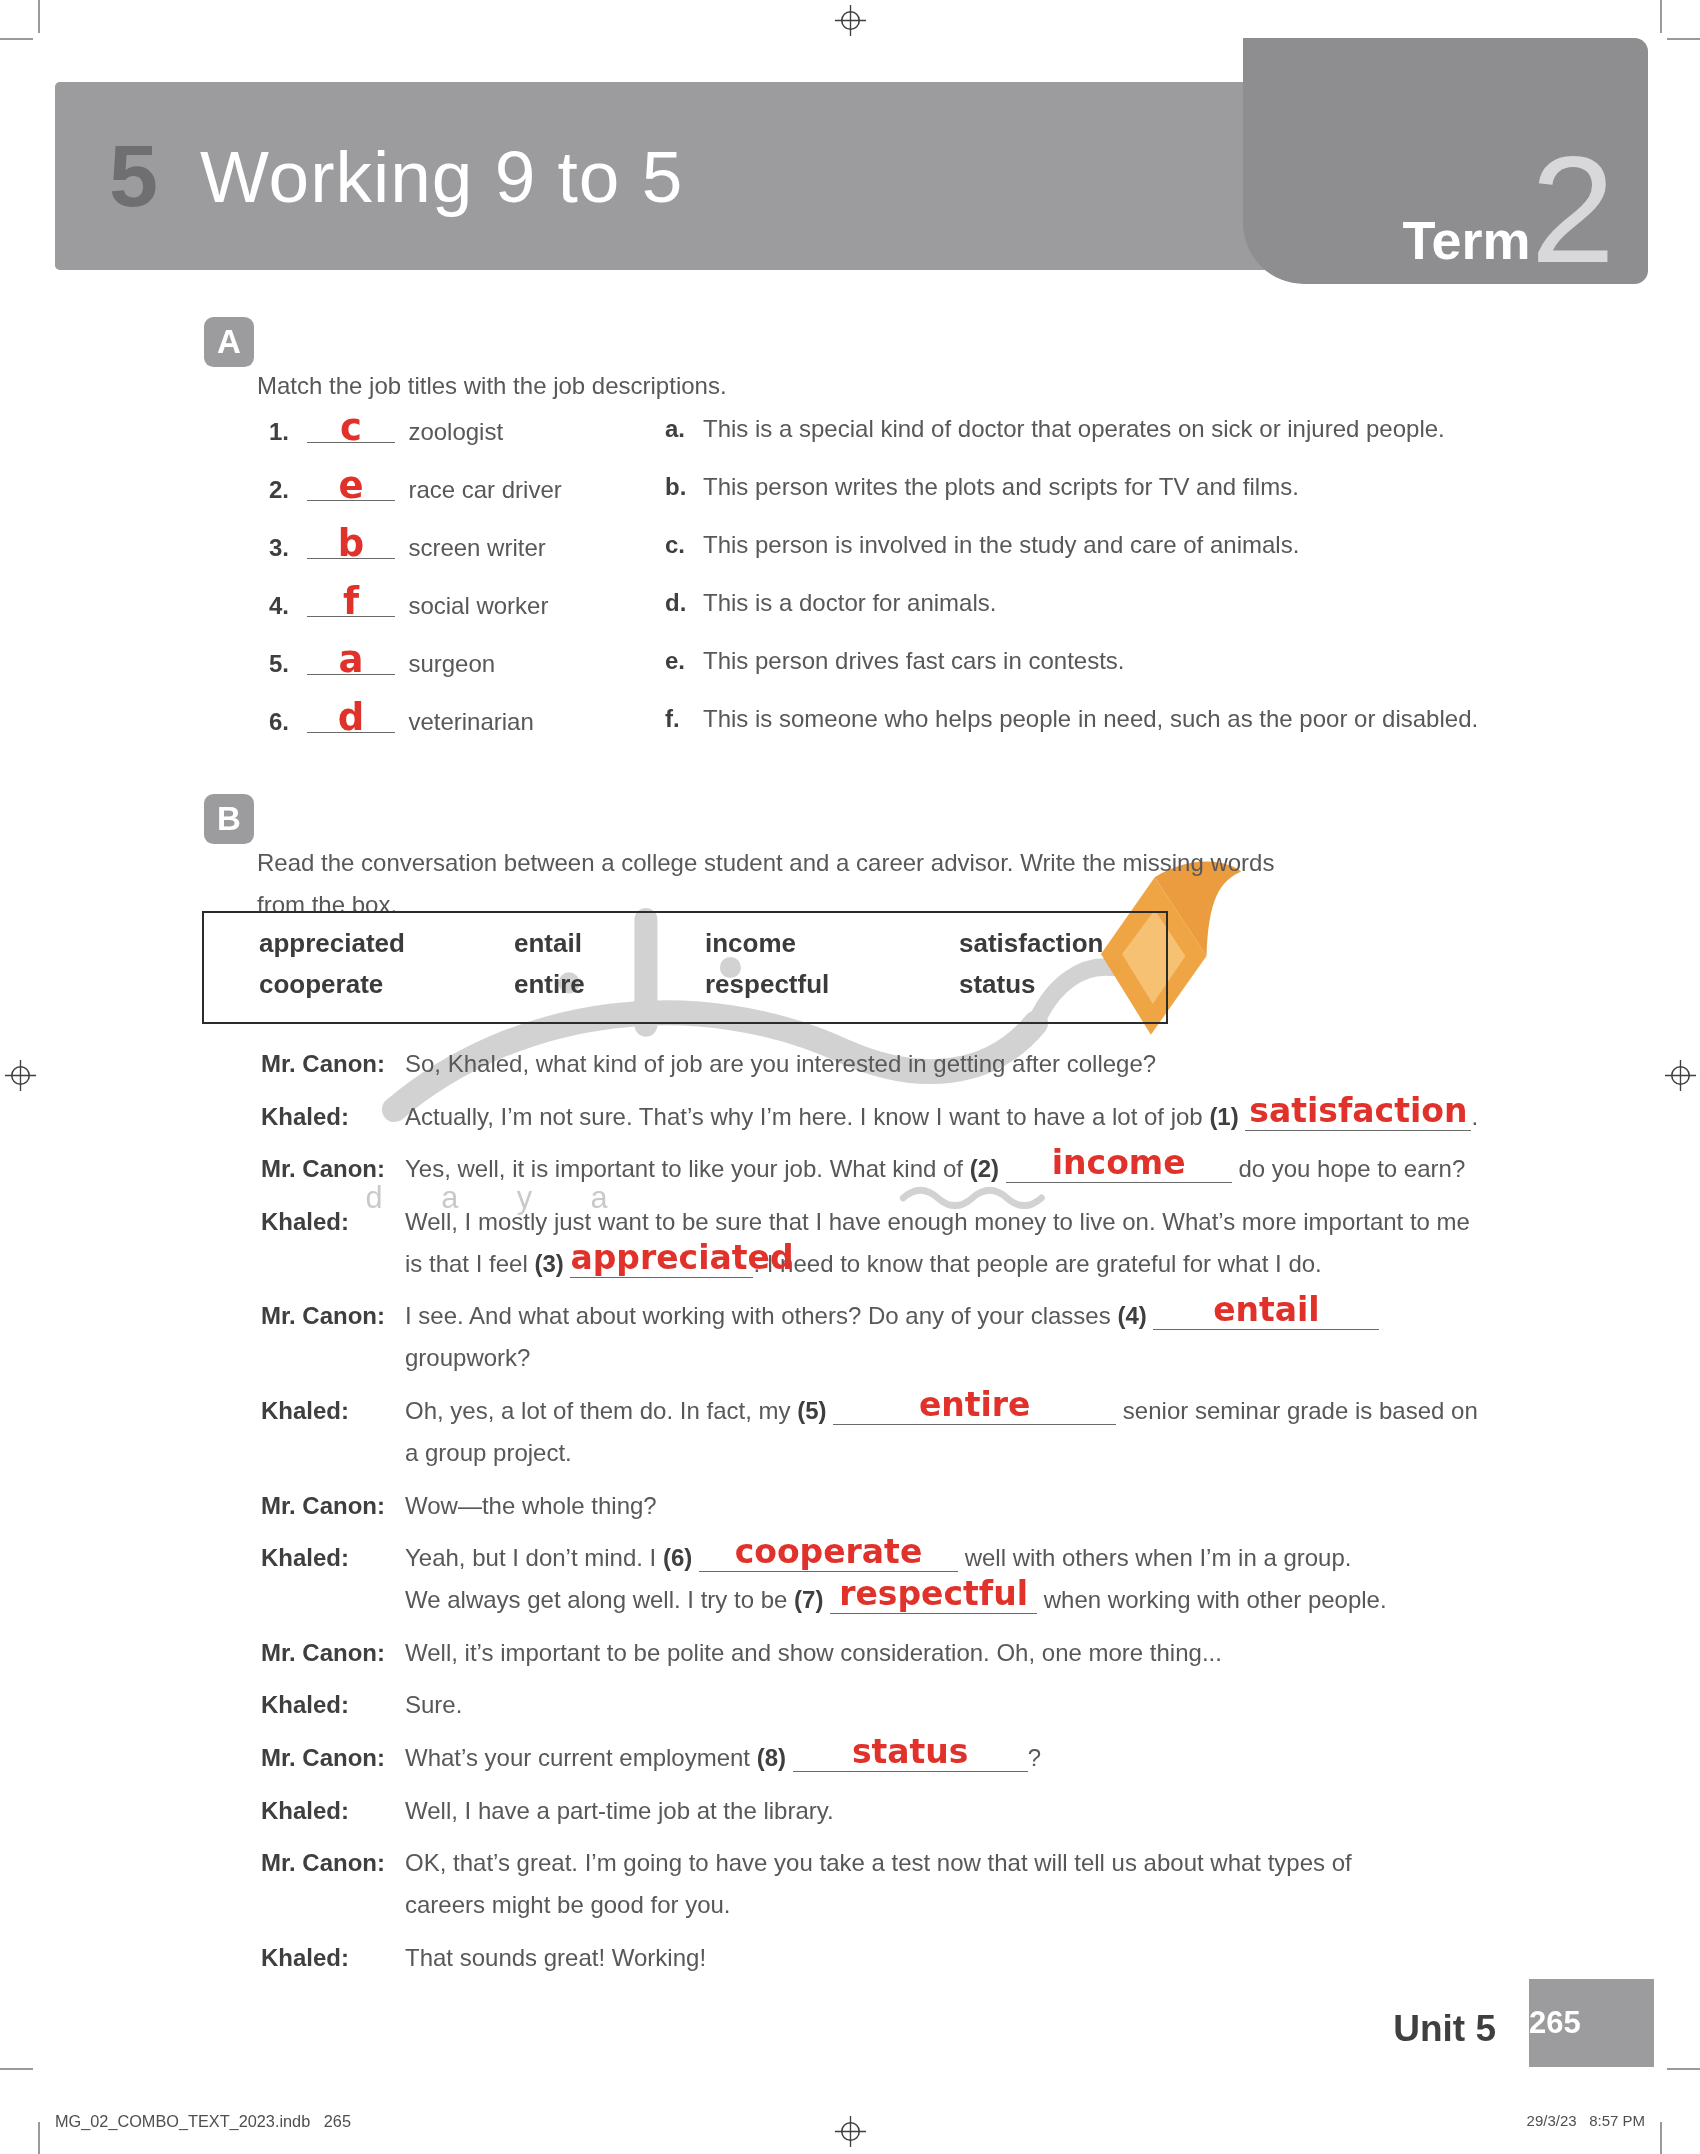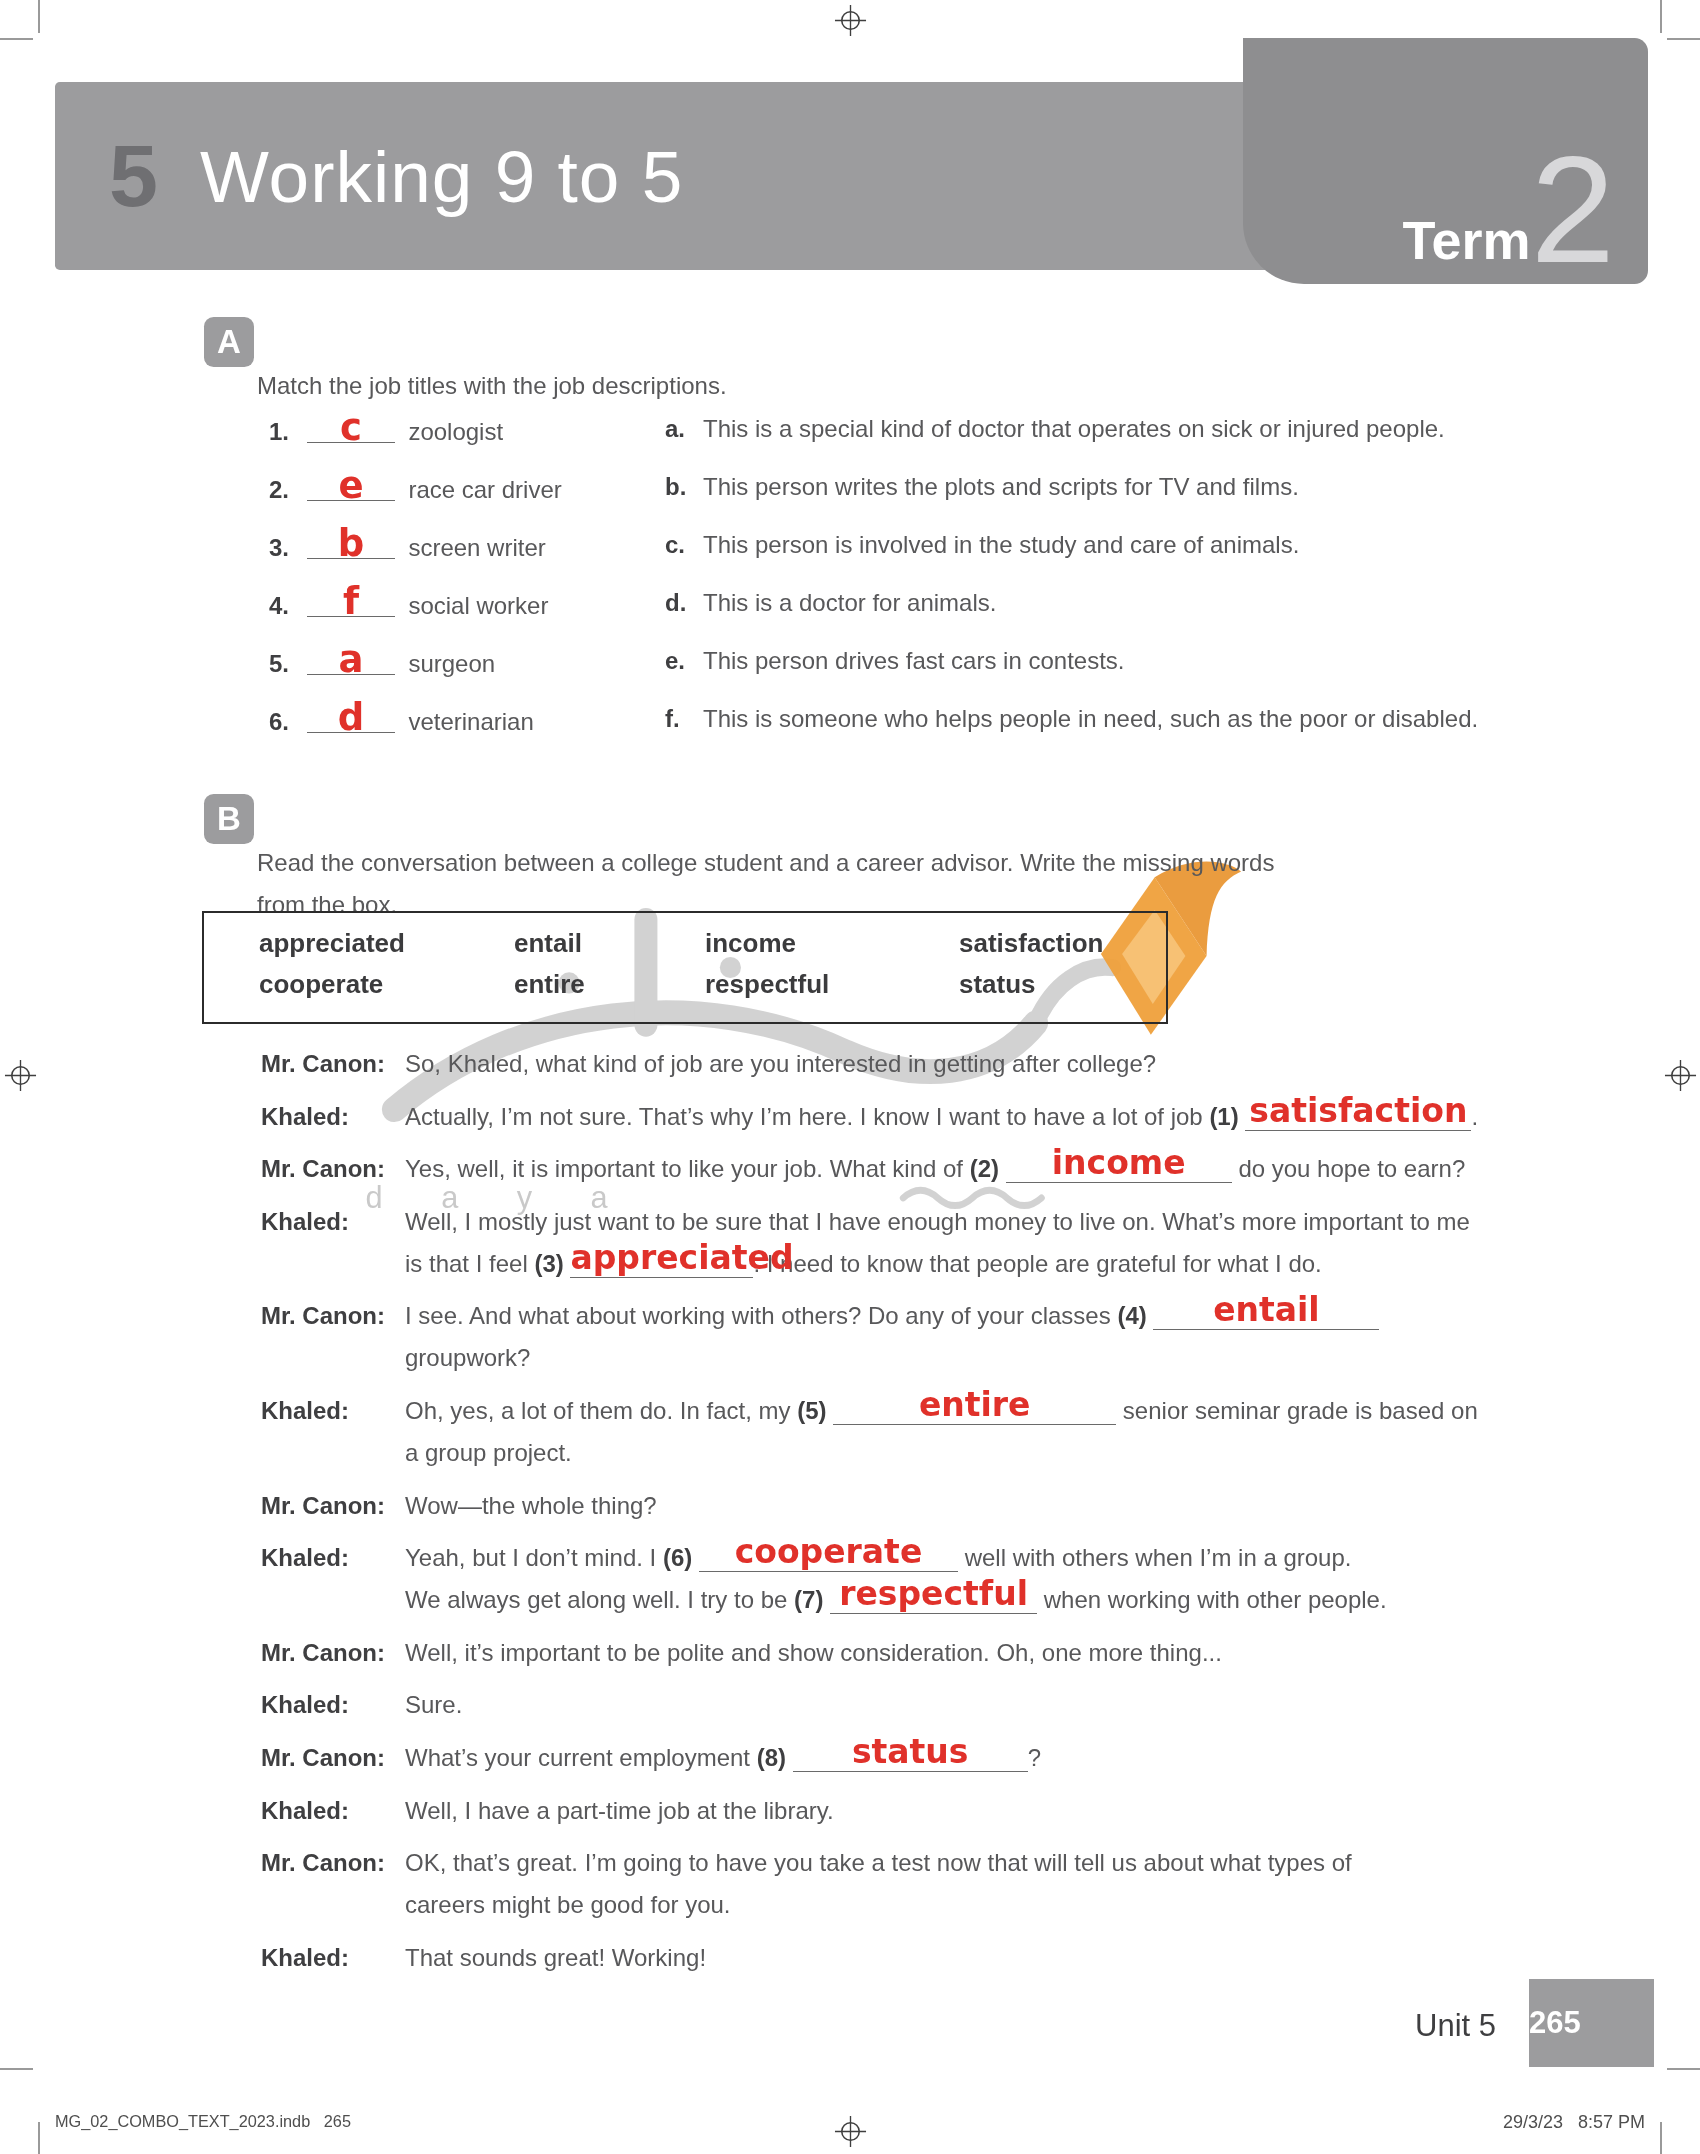--- a/index.html
+++ b/index.html
@@ -65,28 +65,28 @@
   .blank {
     display:inline-block; height:29px; line-height:25px; border-bottom:1.9px solid #6a6a6a;
     text-align:center; vertical-align:baseline;
   }
   .ans {
     font-family:"DejaVu Sans", sans-serif; font-size:33px; font-weight:bold; color:#e0312a;
     position:relative; top:-2.9px; white-space:nowrap;
   }
 
   
-  .unit-label { position:absolute; right:204px; top:2008px; font-size:31px; font-weight:normal; color:#3f3f41; z-index:1; }
+  .unit-label { position:absolute; right:204px; top:2008px; font-size:37px; font-weight:bold; color:#3f3f41; z-index:1; }
   .page-box {
     position:absolute; left:1529px; top:1979px; width:125px; height:88px; background:#9c9c9e;
     color:#ffffff; font-weight:bold; font-size:31px; display:flex; align-items:center;
     justify-content:flex-start; z-index:1;
   }
   .print-left  { position:absolute; left:55px;  top:2112px; font-size:16.3px; color:#4f4f4f; white-space:pre; z-index:1; }
-  .print-right { position:absolute; right:55px; top:2112px; font-size:18px; color:#4f4f4f; white-space:pre; z-index:1; }
+  .print-right { position:absolute; right:55px; top:2112px; font-size:15px; color:#4f4f4f; white-space:pre; z-index:1; }
 
   
   .reg { position:absolute; z-index:1; }
   .crop-h { position:absolute; width:33px; height:1.9px; background:#9a9a9a; z-index:1; }
   .crop-v { position:absolute; width:1.9px; height:33px; background:#9a9a9a; z-index:1; }
 
   .watermark { position:absolute; left:327px; top:860px; z-index:0; }
 </style>
 </head>
 <body>

